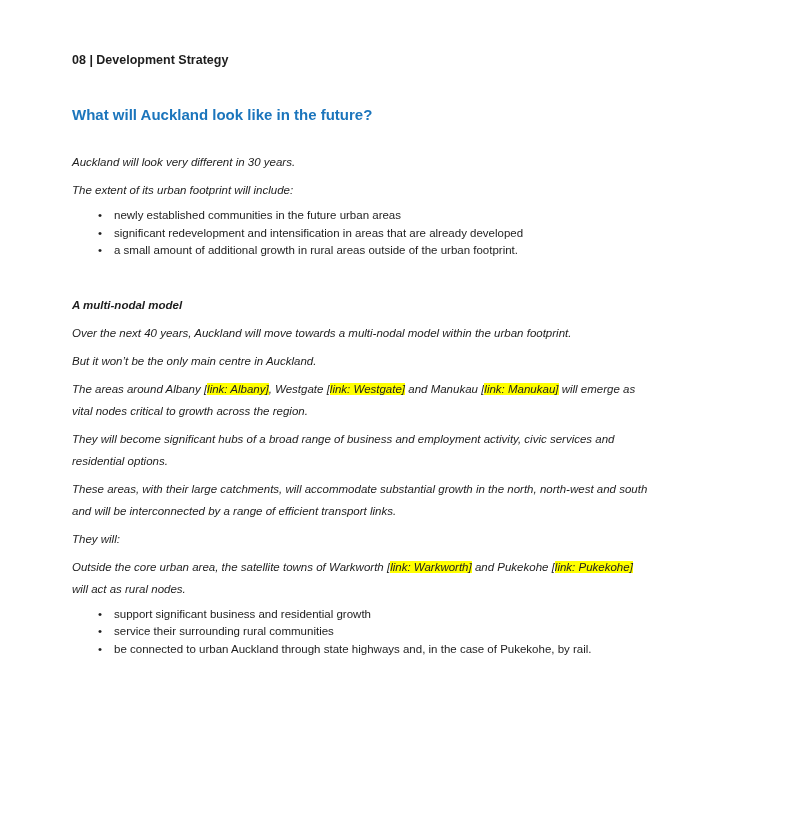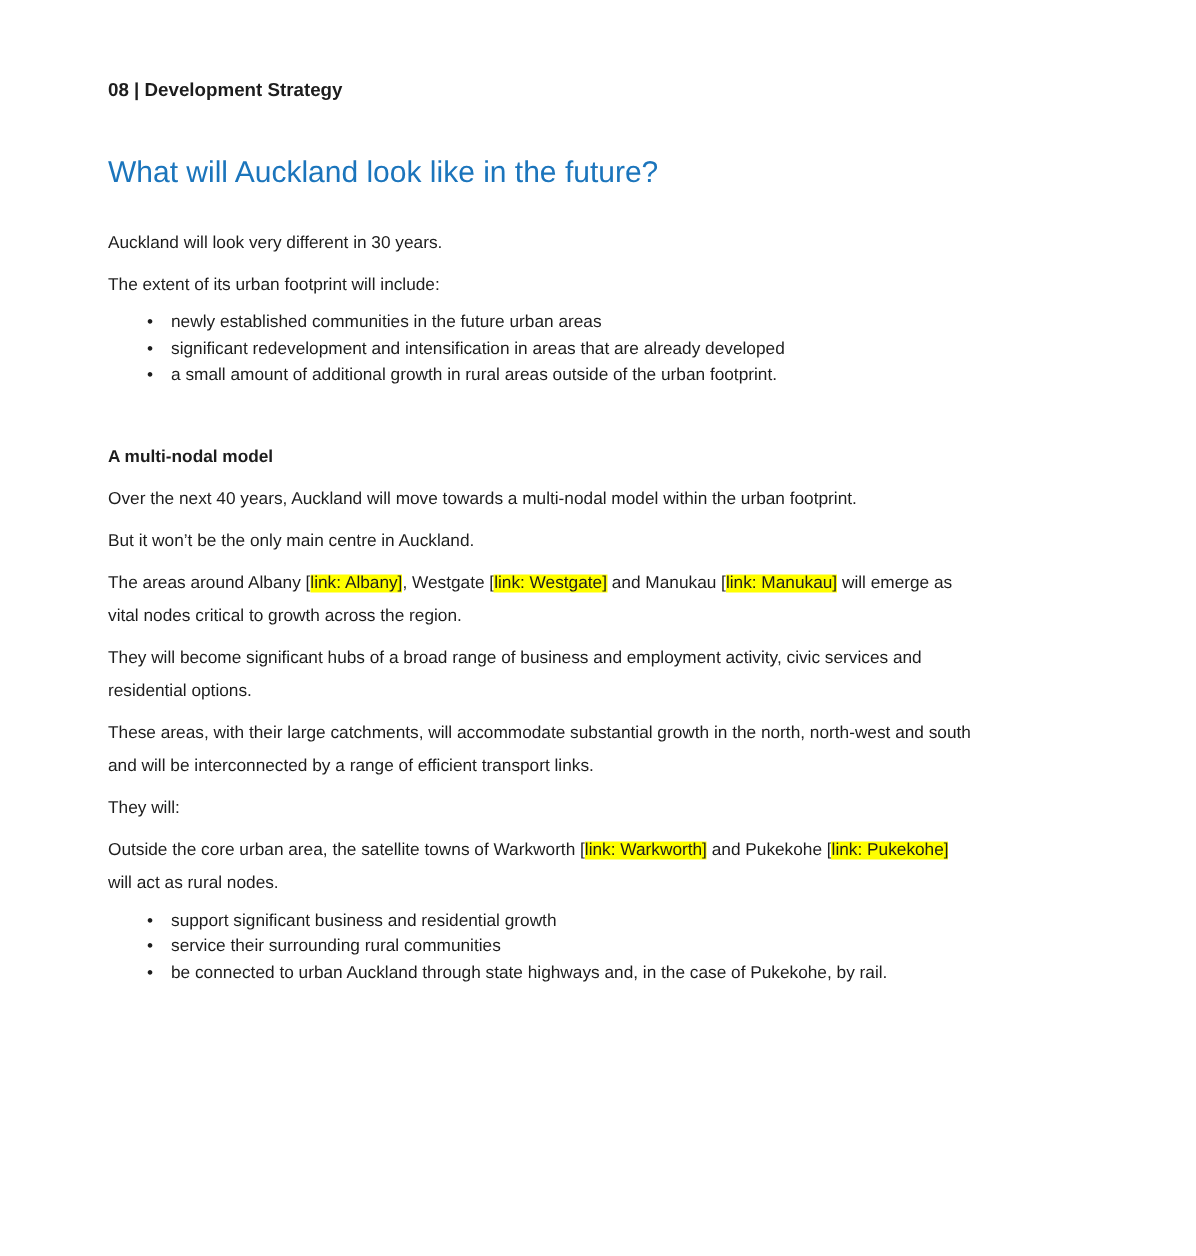--- a/index.html
+++ b/index.html
@@ -18,33 +18,34 @@
     color: var(--text-color, #1d1d1d);
     overflow: hidden;
   }
   .doc-header {
     font-size: 12.5px;
     font-weight: bold;
     line-height: 16px;
     margin: 0 0 37px 0;
   }
   .doc-title {
-    font-size: 20px;
-    font-weight: normal;
+    font-size: 15px;
+    font-weight: bold;
     color: var(--title-color, #1b75bc);
     line-height: 20px;
     margin: 0 0 26px 0;
   }
   .doc-body {
     font-size: 11.5px;
     line-height: 22px;
   }
   .para {
     margin: 0 0 6px 0;
     max-width: 578px;
+    font-style: italic;
   }
   .para.bold {
     font-weight: bold;
   }
   .bullet-list {
     list-style: none;
     margin: 2px 0 6px 0;
     padding: 0;
     max-width: 578px;
   }

